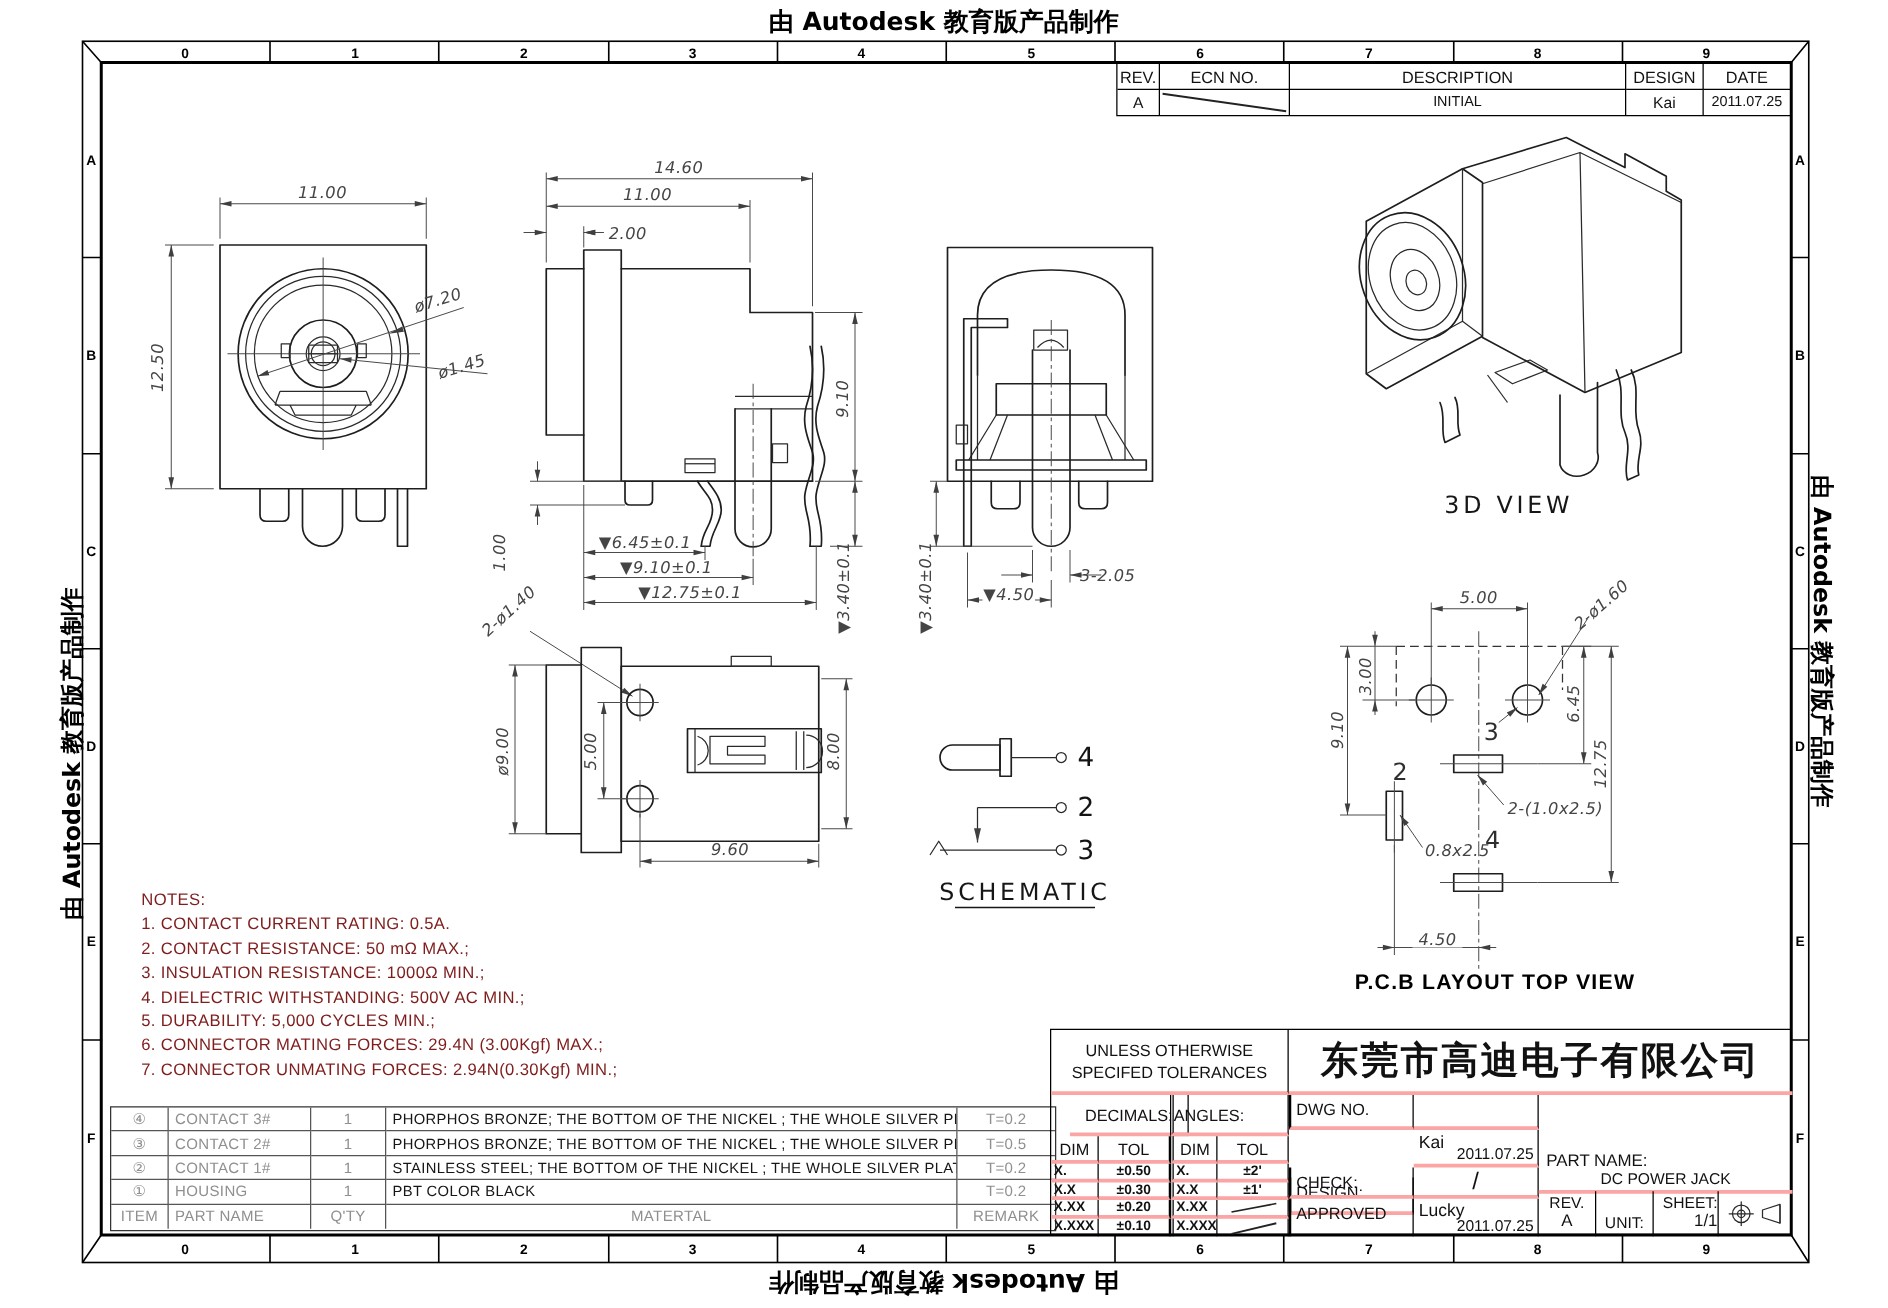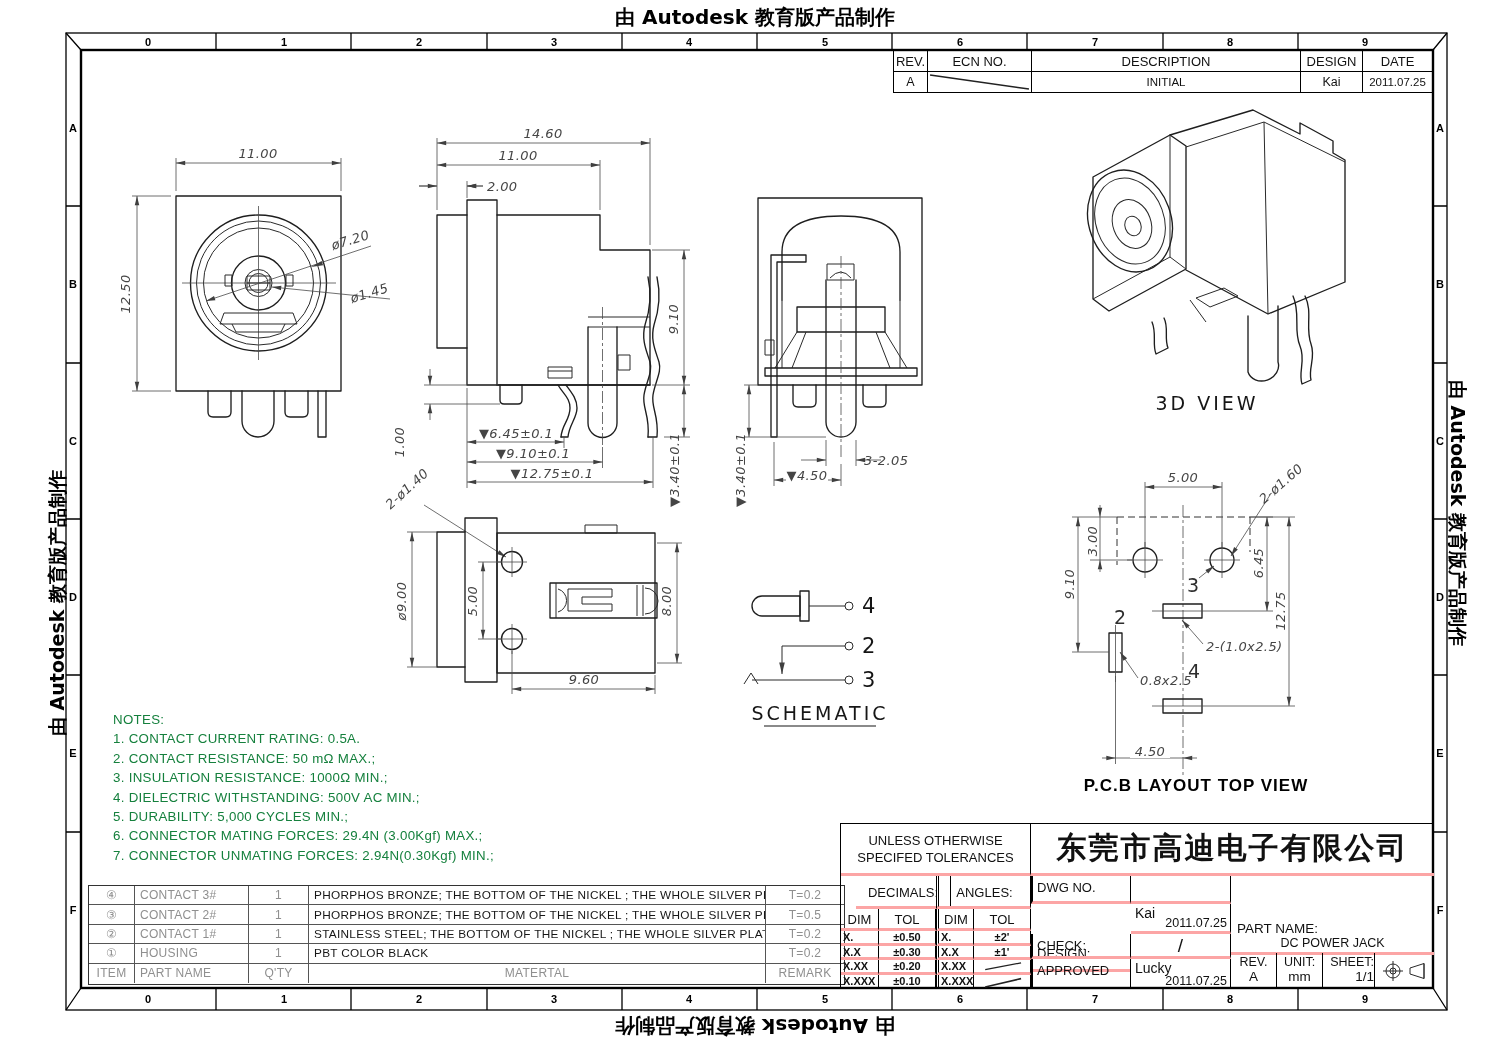--- a/index.html
+++ b/index.html
@@ -19,21 +19,21 @@
   .dsh{stroke:#333;stroke-width:1;fill:none;stroke-dasharray:7 4;}
   .fr1{stroke:#000;stroke-width:1.3;fill:none;}
   .fr2{stroke:#000;stroke-width:2.4;fill:none;}
   .dim{font:italic 13px "DejaVu Sans",sans-serif;fill:#454545;text-anchor:middle;letter-spacing:0.4px;}
   .as{text-anchor:start;}
   .num{font:19px "DejaVu Sans",sans-serif;fill:#2e2e2e;text-anchor:middle;}
   .snum{font:21px "DejaVu Sans",sans-serif;fill:#141414;text-anchor:start;}
   .rul{font:bold 11px "Liberation Sans",sans-serif;fill:#000;text-anchor:middle;}
   .vtitle{font:19px "DejaVu Sans",sans-serif;fill:#161616;letter-spacing:3px;text-anchor:middle;}
   .vtitleb{font:bold 17px "Liberation Sans",sans-serif;fill:#000;letter-spacing:1px;text-anchor:middle;}
-  .notes{position:absolute;left:113px;top:710px;z-index:4;color:#15803d;
+  .notes{position:absolute;left:113px;top:710px;z-index:4;color:#7f1d1d;
          font-size:13.3px;letter-spacing:0.3px;line-height:19.4px;white-space:nowrap;}
   .rev{position:absolute;left:893px;top:50px;width:540px;height:43px;border:1.4px solid #000;
        box-sizing:border-box;display:grid;grid-template-columns:34px 104px 269px 62px 1fr;
        grid-template-rows:21px 1fr;z-index:4;}
   .rev div{box-sizing:border-box;display:flex;align-items:center;justify-content:center;
        font-size:12.5px;border-right:1.1px solid #000;overflow:hidden;}
   .rev .hr{border-bottom:1.1px solid #000;font-size:13px;}
   .rev .lc{border-right:none;}
   .bom{position:absolute;left:88px;top:885px;width:757px;height:100px;border:1.5px solid #333;
        box-sizing:border-box;display:grid;grid-template-columns:46px 114px 60px 457px 1fr;
@@ -382,21 +382,21 @@
   </div>
 
   <div class="tb">
     <div class="c" style="left:0;top:0;width:190px;height:52px;text-align:center;padding-top:8px;line-height:17px;">
       <span>UNLESS OTHERWISE</span><br>
       <span>SPECIFED TOLERANCES</span>
     </div>
     <div class="c" style="left:190px;top:0;width:403px;height:52px;border-right:none;display:flex;align-items:center;justify-content:center;font-size:30px;font-weight:600;letter-spacing:2px;">东莞市高迪电子有限公司</div>
 
     <div class="c" style="left:15px;top:52px;width:95px;height:33px;line-height:33px;text-align:center;">DECIMALS:</div>
-    <div class="c" style="left:95px;top:52px;width:95px;height:33px;line-height:33px;text-align:center;border-left:3px double #000;">ANGLES:</div>
+    <div class="c" style="left:95px;top:52px;width:95px;height:33px;line-height:33px;border-left:3px double #000;">ANGLES:</div>
     <div class="c" style="left:0;top:85px;width:38px;height:22px;line-height:22px;text-align:center;">DIM</div>
     <div class="c" style="left:38px;top:85px;width:57px;height:22px;line-height:22px;text-align:center;">TOL</div>
     <div class="c" style="left:95px;top:85px;width:38px;height:22px;line-height:22px;text-align:center;border-left:3px double #000;">DIM</div>
     <div class="c" style="left:133px;top:85px;width:57px;height:22px;line-height:22px;text-align:center;">TOL</div>
 
     <div class="c" style="left:0;top:107px;width:38px;height:14.5px;font:bold 11px 'Liberation Sans',sans-serif;padding-left:2px;">X.</div>
     <div class="c" style="left:38px;top:107px;width:57px;height:14.5px;font:bold 11px 'Liberation Sans',sans-serif;text-align:center;">±0.50</div>
     <div class="c" style="left:0;top:121.5px;width:38px;height:14.5px;font:bold 11px 'Liberation Sans',sans-serif;padding-left:2px;">X.X</div>
     <div class="c" style="left:38px;top:121.5px;width:57px;height:14.5px;font:bold 11px 'Liberation Sans',sans-serif;text-align:center;">±0.30</div>
     <div class="c" style="left:0;top:136px;width:38px;height:14.5px;font:bold 11px 'Liberation Sans',sans-serif;padding-left:2px;">X.XX</div>
@@ -438,21 +438,21 @@
 
     <div class="c" style="left:390px;top:52px;width:203px;height:37px;border-right:none;margin-top:42px;">
       <span style="position:absolute;left:6px;top:3px;font-size:13.5px;">PART NAME:</span>
       <span style="position:absolute;left:0;right:0;bottom:2px;text-align:center;font-size:12.5px;">DC POWER JACK</span>
     </div>
     <div class="c" style="left:390px;top:129px;width:46px;height:36px;border-bottom:none;text-align:center;">
       <span style="display:block;font-size:12.5px;margin-top:2px;">REV.</span>
       <span style="display:block;font-size:13.5px;">A</span>
     </div>
     <div class="c" style="left:436px;top:129px;width:46px;height:36px;border-bottom:none;text-align:center;">
-      <span style="display:block;font-size:12.5px;margin-top:2px;">UNIT:</span>
+      <span style="display:block;font-size:12.5px;margin-top:18px;">UNIT:</span>
       <span style="display:block;font-size:13.5px;">mm</span>
     </div>
     <div class="c" style="left:482px;top:129px;width:52px;height:36px;border-bottom:none;text-align:right;">
       <span style="display:block;font-size:12.5px;margin-top:2px;">SHEET:</span>
       <span style="display:block;font-size:13.5px;">1/1</span>
     </div>
     <div class="c" style="left:534px;top:129px;width:59px;height:36px;border-right:none;border-bottom:none;display:flex;align-items:center;justify-content:center;gap:4px;">
       <svg width="22" height="20" viewBox="0 0 22 20">
           <circle cx="11" cy="10" r="7" class="ol2"></circle>
           <circle cx="11" cy="10" r="3" class="ol2"></circle>

